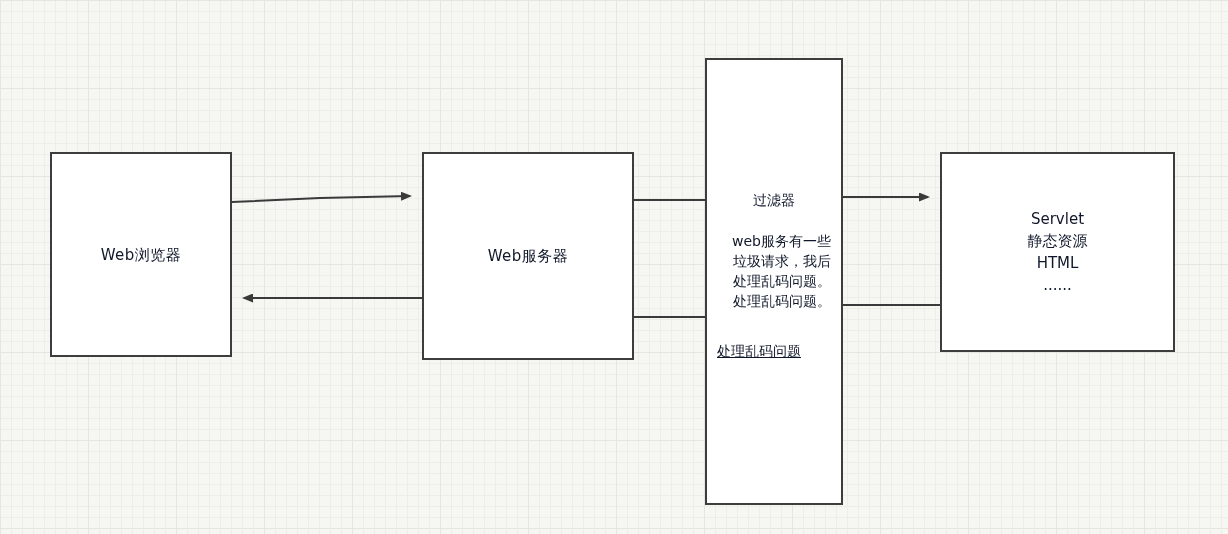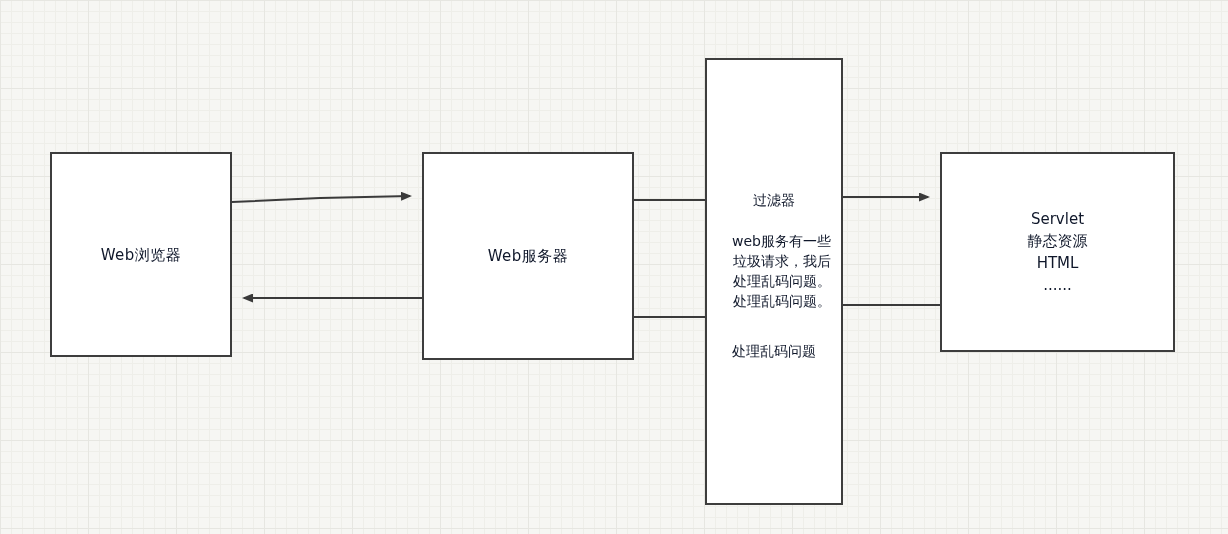--- a/index.html
+++ b/index.html
@@ -58,21 +58,21 @@
     padding: 132px 10px 0 10px;
     font-size: 14px;
   }
   .filter-title {
     text-align: center;
     margin-bottom: 18px;
   }
   .filter-body { line-height: 20px; text-align: right; padding-left: 4px; margin-top: 21px; }
   .filter-footer {
     margin-top: 32px;
-    text-align: center;
+    text-decoration: underline;
   }
   .resources-inner {
     position: absolute;
     left: 0; right: 0;
     top: 50%;
     transform: translateY(-50%);
     text-align: center;
     font-size: 15px;
     line-height: 22px;
   }

